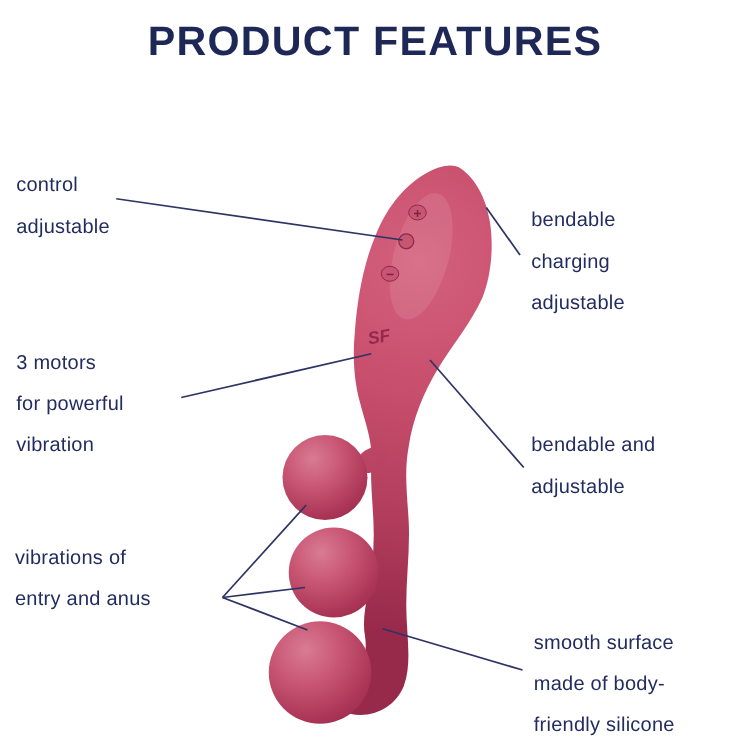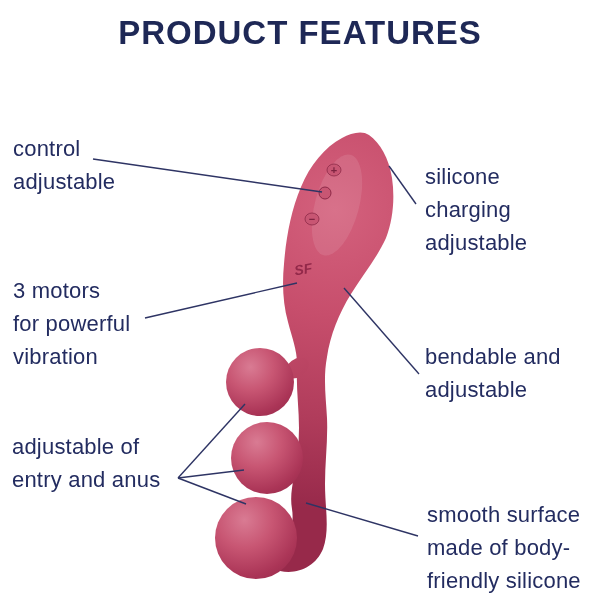--- a/index.html
+++ b/index.html
@@ -19,21 +19,21 @@
     margin: 0;
     text-align: center;
     font-size: 33px;
     font-weight: bold;
     letter-spacing: 1px;
     color: #1e2856;
     z-index: 3;
   }
   .label {
     position: absolute;
-    font-size: 22px;
+    font-size: 16px;
     line-height: 33px;
     letter-spacing: 0.2px;
     color: #232c60;
     z-index: 3;
     white-space: nowrap;
   }
   .label span { display: block; }
   #label-control     { left: 13px;  top: 132px; }
   #label-magnetic    { left: 425px; top: 160px; }
   #label-motors      { left: 13px;  top: 274px; }
@@ -119,38 +119,38 @@
       <line x1="306" y1="503" x2="418" y2="536"></line>
     </g>
   </svg>
 
   <div class="label" id="label-control">
     <span>control</span>
     <span>adjustable</span>
   </div>
 
   <div class="label" id="label-magnetic">
-    <span>silicone</span>
+    <span>bendable</span>
     <span>charging</span>
     <span>adjustable</span>
   </div>
 
   <div class="label" id="label-motors">
     <span>3 motors</span>
     <span>for powerful</span>
     <span>vibration</span>
   </div>
 
   <div class="label" id="label-bendable">
     <span>bendable and</span>
     <span>adjustable</span>
   </div>
 
   <div class="label" id="label-stimulation">
-    <span>adjustable of</span>
+    <span>vibrations of</span>
     <span>entry and anus</span>
   </div>
 
   <div class="label" id="label-smooth">
     <span>smooth surface</span>
     <span>made of body-</span>
     <span>friendly silicone</span>
   </div>
 
 </div>

